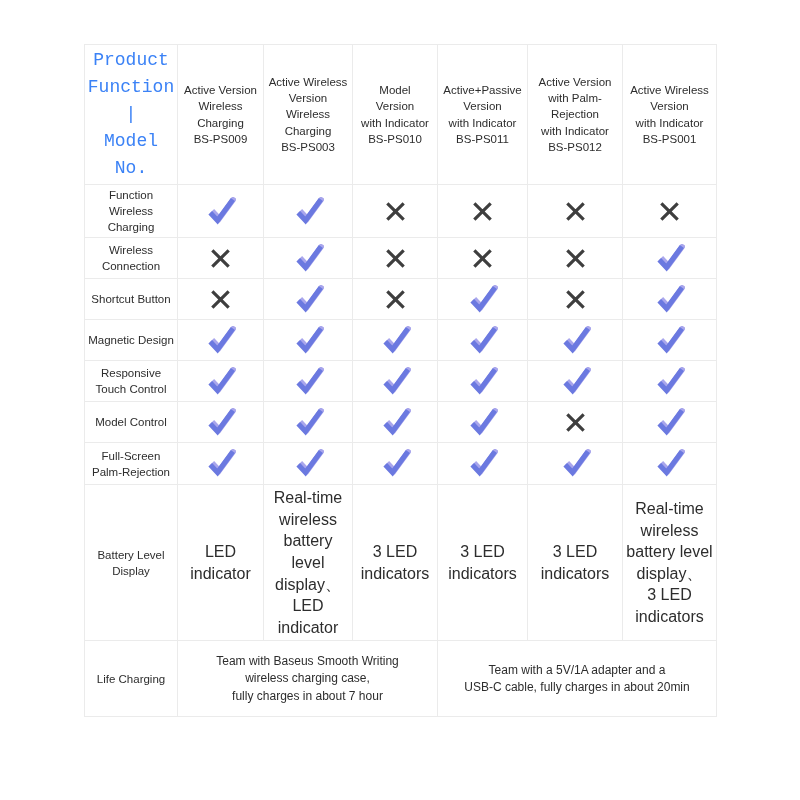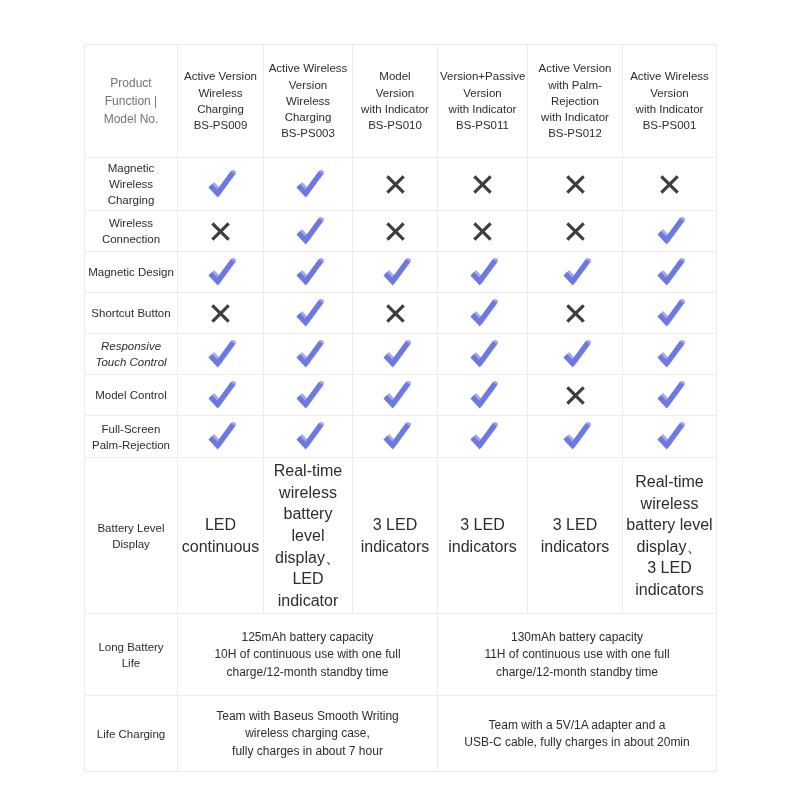--- a/index.html
+++ b/index.html
@@ -24,23 +24,24 @@
   th, td {
     border: 1px solid #ebebeb;
     text-align: center;
     vertical-align: middle;
     padding: 2px 2px;
     white-space: pre-line;
     font-weight: normal;
     color: #2d2d2d;
   }
   th.corner {
-    font-size: 12px;
+    font-size: 18px;
     line-height: 1.5;
-    color: #737373;
+    color: #3b82f6;
+    font-family: Liberation Mono, monospace;
   }
   th.prod {
     font-size: 11.5px;
     line-height: 1.42;
   }
   td.label {
     font-size: 11.5px;
     line-height: 1.4;
   }
   td.value {
@@ -84,36 +85,36 @@
 BS-PS009</th>
           <th class="prod">Active Wireless
 Version
 Wireless
 Charging
 BS-PS003</th>
           <th class="prod">Model
 Version
 with Indicator
 BS-PS010</th>
-          <th class="prod">Version+Passive
+          <th class="prod">Active+Passive
 Version
 with Indicator
 BS-PS011</th>
           <th class="prod">Active Version
 with Palm-
 Rejection
 with Indicator
 BS-PS012</th>
           <th class="prod">Active Wireless
 Version
 with Indicator
 BS-PS001</th>
         </tr>
         <tr style="height: 42px;">
-          <td class="label">Magnetic
+          <td class="label">Function
 Wireless Charging</td>
           <td class="mark"><svg width="31" height="29" viewBox="0 0 36 34">
               <path d="M6 18.5 L14.5 27.5 L32.5 3" fill="none" stroke="#a9a6ec" stroke-width="6.4" transform="translate(2.2,-2.2)"></path>
               <path d="M6 18.5 L14.5 27.5 L32.5 3" fill="none" stroke="#6b79e0" stroke-width="6"></path>
             </svg></td>
           <td class="mark"><svg width="31" height="29" viewBox="0 0 36 34">
               <path d="M6 18.5 L14.5 27.5 L32.5 3" fill="none" stroke="#a9a6ec" stroke-width="6.4" transform="translate(2.2,-2.2)"></path>
               <path d="M6 18.5 L14.5 27.5 L32.5 3" fill="none" stroke="#6b79e0" stroke-width="6"></path>
             </svg></td>
           <td class="mark"><svg width="25" height="25" viewBox="0 0 26 26">
@@ -147,20 +148,44 @@
             </svg></td>
           <td class="mark"><svg width="25" height="25" viewBox="0 0 26 26">
               <path d="M4.5 4.5 L21.5 21.5 M21.5 4.5 L4.5 21.5" fill="none" stroke="#3e3e3e" stroke-width="3.3"></path>
             </svg></td>
           <td class="mark"><svg width="31" height="29" viewBox="0 0 36 34">
               <path d="M6 18.5 L14.5 27.5 L32.5 3" fill="none" stroke="#a9a6ec" stroke-width="6.4" transform="translate(2.2,-2.2)"></path>
               <path d="M6 18.5 L14.5 27.5 L32.5 3" fill="none" stroke="#6b79e0" stroke-width="6"></path>
             </svg></td>
         </tr>
         <tr style="height: 41px;">
+          <td class="label">Shortcut Button</td>
+          <td class="mark"><svg width="25" height="25" viewBox="0 0 26 26">
+              <path d="M4.5 4.5 L21.5 21.5 M21.5 4.5 L4.5 21.5" fill="none" stroke="#3e3e3e" stroke-width="3.3"></path>
+            </svg></td>
+          <td class="mark"><svg width="31" height="29" viewBox="0 0 36 34">
+              <path d="M6 18.5 L14.5 27.5 L32.5 3" fill="none" stroke="#a9a6ec" stroke-width="6.4" transform="translate(2.2,-2.2)"></path>
+              <path d="M6 18.5 L14.5 27.5 L32.5 3" fill="none" stroke="#6b79e0" stroke-width="6"></path>
+            </svg></td>
+          <td class="mark"><svg width="25" height="25" viewBox="0 0 26 26">
+              <path d="M4.5 4.5 L21.5 21.5 M21.5 4.5 L4.5 21.5" fill="none" stroke="#3e3e3e" stroke-width="3.3"></path>
+            </svg></td>
+          <td class="mark"><svg width="31" height="29" viewBox="0 0 36 34">
+              <path d="M6 18.5 L14.5 27.5 L32.5 3" fill="none" stroke="#a9a6ec" stroke-width="6.4" transform="translate(2.2,-2.2)"></path>
+              <path d="M6 18.5 L14.5 27.5 L32.5 3" fill="none" stroke="#6b79e0" stroke-width="6"></path>
+            </svg></td>
+          <td class="mark"><svg width="25" height="25" viewBox="0 0 26 26">
+              <path d="M4.5 4.5 L21.5 21.5 M21.5 4.5 L4.5 21.5" fill="none" stroke="#3e3e3e" stroke-width="3.3"></path>
+            </svg></td>
+          <td class="mark"><svg width="31" height="29" viewBox="0 0 36 34">
+              <path d="M6 18.5 L14.5 27.5 L32.5 3" fill="none" stroke="#a9a6ec" stroke-width="6.4" transform="translate(2.2,-2.2)"></path>
+              <path d="M6 18.5 L14.5 27.5 L32.5 3" fill="none" stroke="#6b79e0" stroke-width="6"></path>
+            </svg></td>
+        </tr>
+        <tr style="height: 41px;">
           <td class="label">Magnetic Design</td>
           <td class="mark"><svg width="31" height="29" viewBox="0 0 36 34">
               <path d="M6 18.5 L14.5 27.5 L32.5 3" fill="none" stroke="#a9a6ec" stroke-width="6.4" transform="translate(2.2,-2.2)"></path>
               <path d="M6 18.5 L14.5 27.5 L32.5 3" fill="none" stroke="#6b79e0" stroke-width="6"></path>
             </svg></td>
           <td class="mark"><svg width="31" height="29" viewBox="0 0 36 34">
               <path d="M6 18.5 L14.5 27.5 L32.5 3" fill="none" stroke="#a9a6ec" stroke-width="6.4" transform="translate(2.2,-2.2)"></path>
               <path d="M6 18.5 L14.5 27.5 L32.5 3" fill="none" stroke="#6b79e0" stroke-width="6"></path>
             </svg></td>
           <td class="mark"><svg width="31" height="29" viewBox="0 0 36 34">
@@ -174,44 +199,20 @@
           <td class="mark"><svg width="31" height="29" viewBox="0 0 36 34">
               <path d="M6 18.5 L14.5 27.5 L32.5 3" fill="none" stroke="#a9a6ec" stroke-width="6.4" transform="translate(2.2,-2.2)"></path>
               <path d="M6 18.5 L14.5 27.5 L32.5 3" fill="none" stroke="#6b79e0" stroke-width="6"></path>
             </svg></td>
           <td class="mark"><svg width="31" height="29" viewBox="0 0 36 34">
               <path d="M6 18.5 L14.5 27.5 L32.5 3" fill="none" stroke="#a9a6ec" stroke-width="6.4" transform="translate(2.2,-2.2)"></path>
               <path d="M6 18.5 L14.5 27.5 L32.5 3" fill="none" stroke="#6b79e0" stroke-width="6"></path>
             </svg></td>
         </tr>
         <tr style="height: 41px;">
-          <td class="label">Shortcut Button</td>
-          <td class="mark"><svg width="25" height="25" viewBox="0 0 26 26">
-              <path d="M4.5 4.5 L21.5 21.5 M21.5 4.5 L4.5 21.5" fill="none" stroke="#3e3e3e" stroke-width="3.3"></path>
-            </svg></td>
-          <td class="mark"><svg width="31" height="29" viewBox="0 0 36 34">
-              <path d="M6 18.5 L14.5 27.5 L32.5 3" fill="none" stroke="#a9a6ec" stroke-width="6.4" transform="translate(2.2,-2.2)"></path>
-              <path d="M6 18.5 L14.5 27.5 L32.5 3" fill="none" stroke="#6b79e0" stroke-width="6"></path>
-            </svg></td>
-          <td class="mark"><svg width="25" height="25" viewBox="0 0 26 26">
-              <path d="M4.5 4.5 L21.5 21.5 M21.5 4.5 L4.5 21.5" fill="none" stroke="#3e3e3e" stroke-width="3.3"></path>
-            </svg></td>
-          <td class="mark"><svg width="31" height="29" viewBox="0 0 36 34">
-              <path d="M6 18.5 L14.5 27.5 L32.5 3" fill="none" stroke="#a9a6ec" stroke-width="6.4" transform="translate(2.2,-2.2)"></path>
-              <path d="M6 18.5 L14.5 27.5 L32.5 3" fill="none" stroke="#6b79e0" stroke-width="6"></path>
-            </svg></td>
-          <td class="mark"><svg width="25" height="25" viewBox="0 0 26 26">
-              <path d="M4.5 4.5 L21.5 21.5 M21.5 4.5 L4.5 21.5" fill="none" stroke="#3e3e3e" stroke-width="3.3"></path>
-            </svg></td>
-          <td class="mark"><svg width="31" height="29" viewBox="0 0 36 34">
-              <path d="M6 18.5 L14.5 27.5 L32.5 3" fill="none" stroke="#a9a6ec" stroke-width="6.4" transform="translate(2.2,-2.2)"></path>
-              <path d="M6 18.5 L14.5 27.5 L32.5 3" fill="none" stroke="#6b79e0" stroke-width="6"></path>
-            </svg></td>
-        </tr>
-        <tr style="height: 41px; font-style: italic;">
           <td class="label">Responsive
 Touch Control</td>
           <td class="mark"><svg width="31" height="29" viewBox="0 0 36 34">
               <path d="M6 18.5 L14.5 27.5 L32.5 3" fill="none" stroke="#a9a6ec" stroke-width="6.4" transform="translate(2.2,-2.2)"></path>
               <path d="M6 18.5 L14.5 27.5 L32.5 3" fill="none" stroke="#6b79e0" stroke-width="6"></path>
             </svg></td>
           <td class="mark"><svg width="31" height="29" viewBox="0 0 36 34">
               <path d="M6 18.5 L14.5 27.5 L32.5 3" fill="none" stroke="#a9a6ec" stroke-width="6.4" transform="translate(2.2,-2.2)"></path>
               <path d="M6 18.5 L14.5 27.5 L32.5 3" fill="none" stroke="#6b79e0" stroke-width="6"></path>
             </svg></td>
@@ -283,48 +284,38 @@
             </svg></td>
           <td class="mark"><svg width="31" height="29" viewBox="0 0 36 34">
               <path d="M6 18.5 L14.5 27.5 L32.5 3" fill="none" stroke="#a9a6ec" stroke-width="6.4" transform="translate(2.2,-2.2)"></path>
               <path d="M6 18.5 L14.5 27.5 L32.5 3" fill="none" stroke="#6b79e0" stroke-width="6"></path>
             </svg></td>
         </tr>
         <tr style="height: 92px;">
           <td class="label">Battery Level
 Display</td>
           <td class="value">LED
-continuous</td>
+indicator</td>
           <td class="value">Real-time
 wireless
 battery level
 display、
 LED indicator</td>
           <td class="value">3 LED
 indicators</td>
           <td class="value">3 LED
 indicators</td>
           <td class="value">3 LED
 indicators</td>
           <td class="value">Real-time
 wireless
 battery level
 display、
 3 LED indicators</td>
         </tr>
-        <tr style="height: 82px;">
-          <td class="label">Long Battery
-Life</td>
-          <td class="span-cell" colspan="3">125mAh battery capacity
-10H of continuous use with one full
-charge/12-month standby time</td>
-          <td class="span-cell" colspan="3">130mAh battery capacity
-11H of continuous use with one full
-charge/12-month standby time</td>
-        </tr>
         <tr style="height: 76px;">
           <td class="label">Life Charging</td>
           <td class="span-cell" colspan="3">Team with Baseus Smooth Writing
 wireless charging case,
 fully charges in about 7 hour</td>
           <td class="span-cell" colspan="3">Team with a 5V/1A adapter and a
 USB-C cable, fully charges in about 20min</td>
         </tr>
       </tbody>
   </table>

